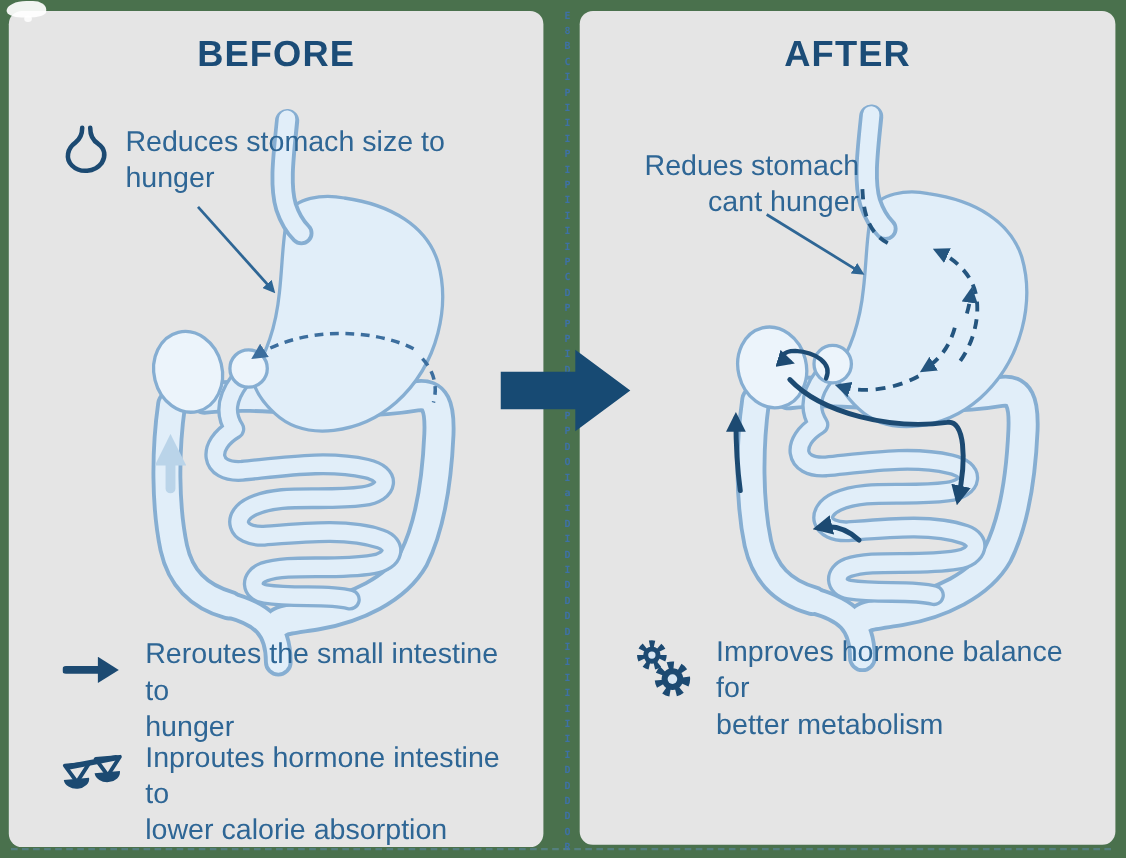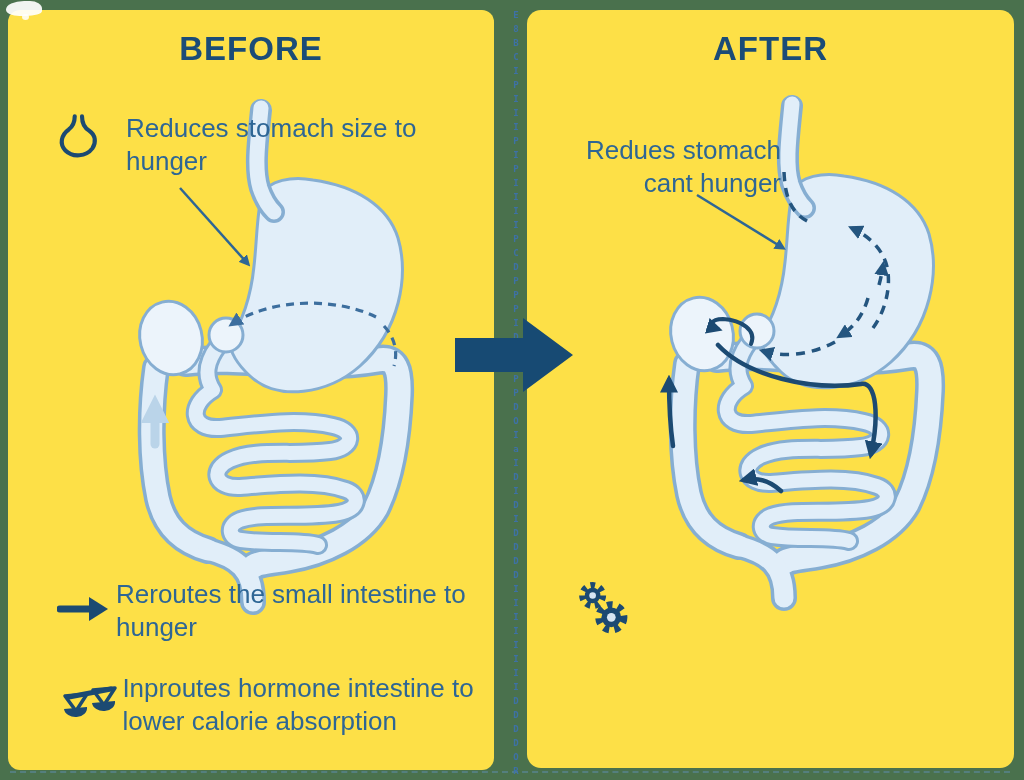--- a/index.html
+++ b/index.html
@@ -2,41 +2,41 @@
 <html><head>
 <meta charset="utf-8">
 <style>
   html,body{margin:0;padding:0;}
   .canvas{
     position:relative;width:1024px;height:780px;overflow:hidden;
     background:#4a714d;
     font-family:"Liberation Sans", sans-serif;
   }
   .panel{
-    position:absolute;background:#fde047;border-radius:12px;
+    position:absolute;background:#e5e5e5;border-radius:12px;
   }
   .panel-before{left:8px;top:10px;width:486px;height:760px;}
-  .panel-after{left:527px;top:10px;width:487px;height:758px;border-radius:14px;}
+  .panel-after{left:527px;top:10px;width:487px;height:758px;}
   .panel-title{
     position:absolute;top:20px;left:0;width:100%;text-align:center;
     font-size:33px;font-weight:bold;letter-spacing:1px;color:#1b4c77;margin:0;
     z-index:3;
   }
   .annot{
     position:absolute;font-size:26px;line-height:33px;color:#2e6695;
     white-space:pre-line;z-index:3;
   }
-  .annot-before{left:118px;top:102px;}
+  .annot-before{left:106px;top:102px;}
   .annot-after{left:36px;top:124px;width:218px;text-align:right;}
   .annot-icon{position:absolute;left:46px;top:100px;z-index:3;}
   .art{position:absolute;left:0;top:0;z-index:1;}
   .tube-o{fill:none;stroke:#86aed2;stroke-linecap:round;stroke-linejoin:round;}
   .tube-i{fill:none;stroke:#e1eef9;stroke-linecap:round;stroke-linejoin:round;}
   .feat{
-    position:absolute;left:44px;right:14px;display:flex;z-index:3;
+    position:absolute;left:44px;right:14px;display:flex;gap:16px;z-index:3;
   }
   .feat .icon-box{flex:0 0 64px;display:flex;justify-content:center;}
   .feat .ftext{
     font-size:26px;line-height:33px;color:#2e6695;white-space:pre-line;
   }
   .glyph-col{
     position:absolute;left:505px;top:10px;width:16px;height:764px;z-index:2;
     writing-mode:vertical-rl;text-orientation:upright;
     font-family:"DejaVu Sans Mono", monospace;font-size:9px;font-weight:700;
     letter-spacing:4px;color:#3d71ab;opacity:.95;overflow:hidden;
@@ -215,20 +215,22 @@
             <circle cx="16" cy="14" r="7.5" fill="#1c4a72"></circle>
             <circle cx="16" cy="14" r="3.2" fill="#d7e6f3"></circle>
           </g>
           <g>
             <circle cx="34" cy="35" r="11.5" fill="none" stroke="#1c4a72" stroke-width="8" stroke-dasharray="5 5"></circle>
             <circle cx="34" cy="35" r="9.5" fill="#1c4a72"></circle>
             <circle cx="34" cy="35" r="4.2" fill="#d7e6f3"></circle>
           </g>
         </svg>
       </span>
+      <div class="ftext">Improves hormone balance for
+better metabolism</div>
     </div>
 
   </section>
 
   <svg class="big-arrow" width="120" height="78" viewBox="0 0 120 78">
     <polygon points="0,22 68,22 68,2 118,39 68,76 68,56 0,56" fill="#174a73"></polygon>
   </svg>
 
   <div class="scribble"></div>
   <div class="scribble-dot"></div>

